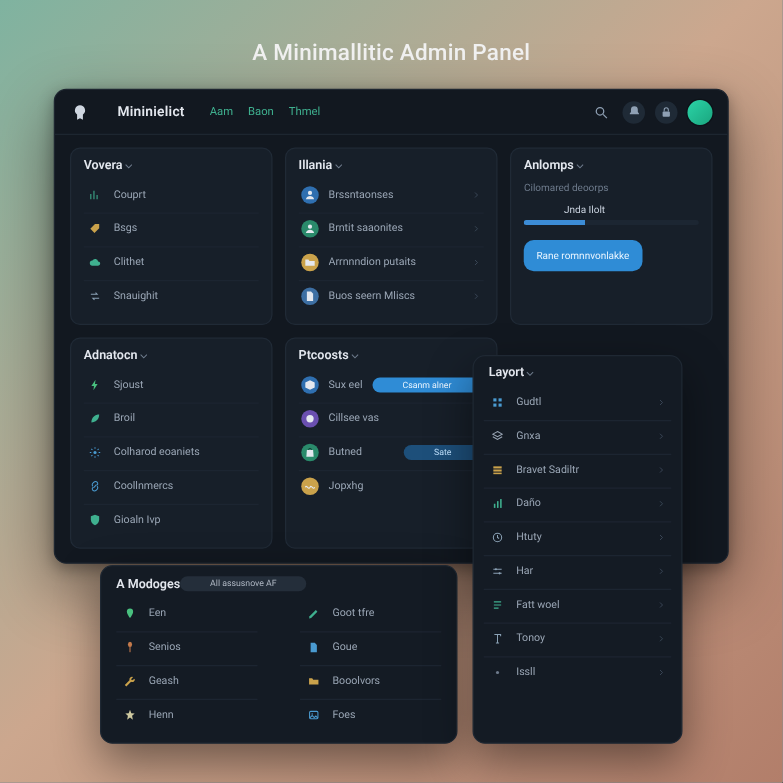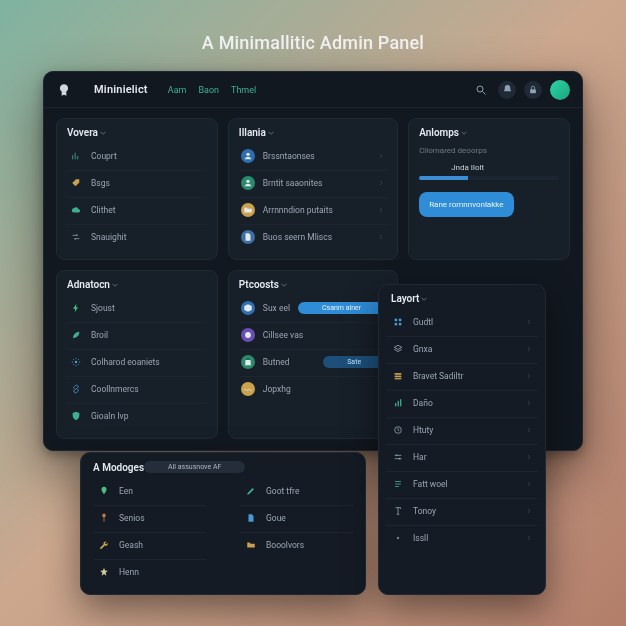--- a/index.html
+++ b/index.html
@@ -483,20 +483,30 @@
             <span class="rlabel">Goue</span>
           </div>
           <div class="row">
             <span class="ricon">
               <svg width="10" height="10" viewBox="0 0 24 24">
                 <path d="M3 6h6l2 3h10v9H3z" fill="#caa24b"></path>
               </svg>
             </span>
             <span class="rlabel">Booolvors</span>
           </div>
+          <div class="row">
+            <span class="ricon">
+              <svg width="10" height="10" viewBox="0 0 24 24">
+                <rect x="4" y="5" width="16" height="14" rx="2" fill="none" stroke="#4a9bd1" stroke-width="2"></rect>
+                <circle cx="9" cy="10" r="1.5" fill="#4a9bd1"></circle>
+                <path d="M4 18l5-5 4 4 3-3 4 4" stroke="#4a9bd1" stroke-width="2" fill="none"></path>
+              </svg>
+            </span>
+            <span class="rlabel">Foes</span>
+          </div>
         </div>
     </div>
   </div>
 
   <div class="panel panel-b">
     <div class="card-head">
       <span class="card-title">Layort</span>
       <span class="chev">
         <svg width="10" height="10" viewBox="0 0 24 24">
             <path d="M6 9l6 6 6-6" fill="none" stroke="currentColor" stroke-width="2"></path>

